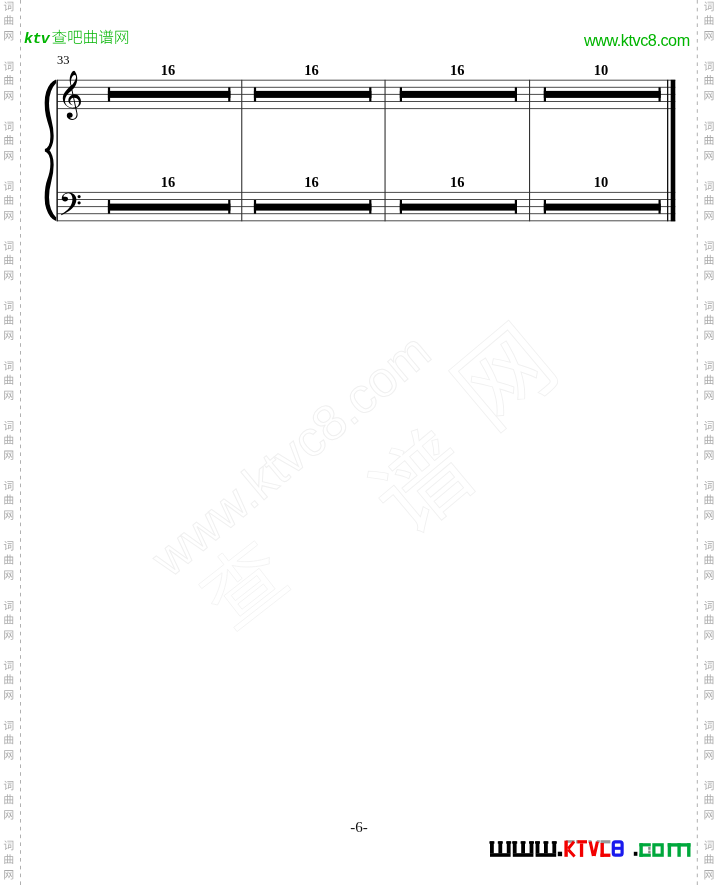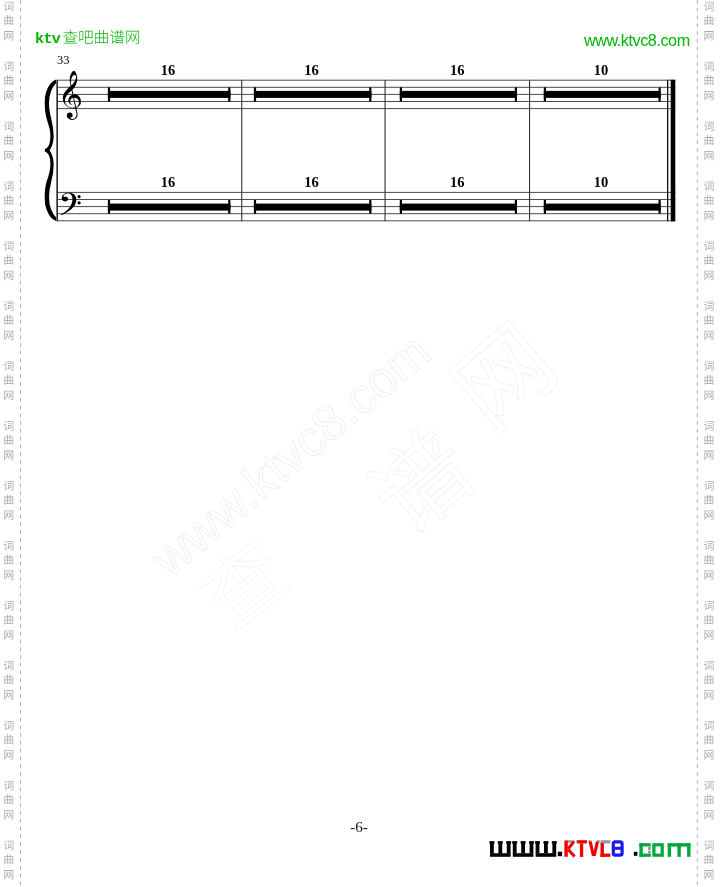--- a/index.html
+++ b/index.html
@@ -124,21 +124,21 @@
 <use href="#wang" transform="translate(9.5,758.8) scale(0.01090,-0.01090)"></use>
 <use href="#ci" transform="translate(9.5,789.5) scale(0.01090,-0.01090)"></use>
 <use href="#qu" transform="translate(9.5,803.3) scale(0.01090,-0.01090)"></use>
 <use href="#wang" transform="translate(9.5,818.7) scale(0.01090,-0.01090)"></use>
 <use href="#ci" transform="translate(9.5,849.4) scale(0.01090,-0.01090)"></use>
 <use href="#qu" transform="translate(9.5,863.2) scale(0.01090,-0.01090)"></use>
 <use href="#wang" transform="translate(9.5,878.6) scale(0.01090,-0.01090)"></use>
 </g>
 </svg>
 
-<div class="abs" style="left:35px;top:28px;width:200px;height:20px;">
+<div class="abs" style="left:24px;top:28px;width:200px;height:20px;font-style:italic;">
 <svg width="200" height="20" viewBox="0 0 200 20">
 <text x="0" y="14.5" font-family="Liberation Mono, monospace" font-size="15" font-weight="bold" letter-spacing="-0.6" fill="#00b400">ktv</text>
 <g fill="#00b400">
 <use href="#Lcha" transform="translate(27.5,14.8) scale(0.01560,-0.01560)"></use>
         <use href="#Lba" transform="translate(43.1,14.8) scale(0.01560,-0.01560)"></use>
         <use href="#Lqu" transform="translate(58.7,14.8) scale(0.01560,-0.01560)"></use>
         <use href="#Lpu" transform="translate(74.3,14.8) scale(0.01560,-0.01560)"></use>
         <use href="#Lwang" transform="translate(89.9,14.8) scale(0.01560,-0.01560)"></use>
 </g>
 </svg>

